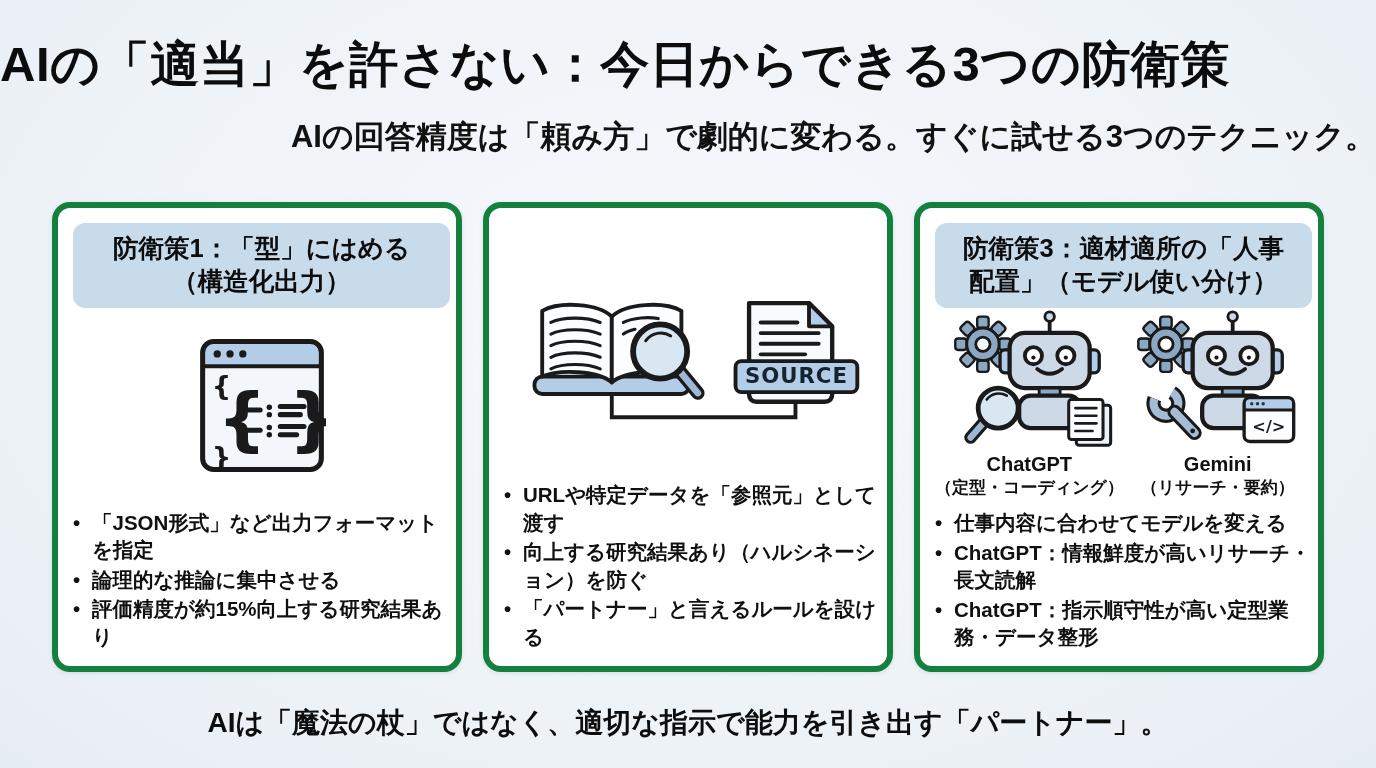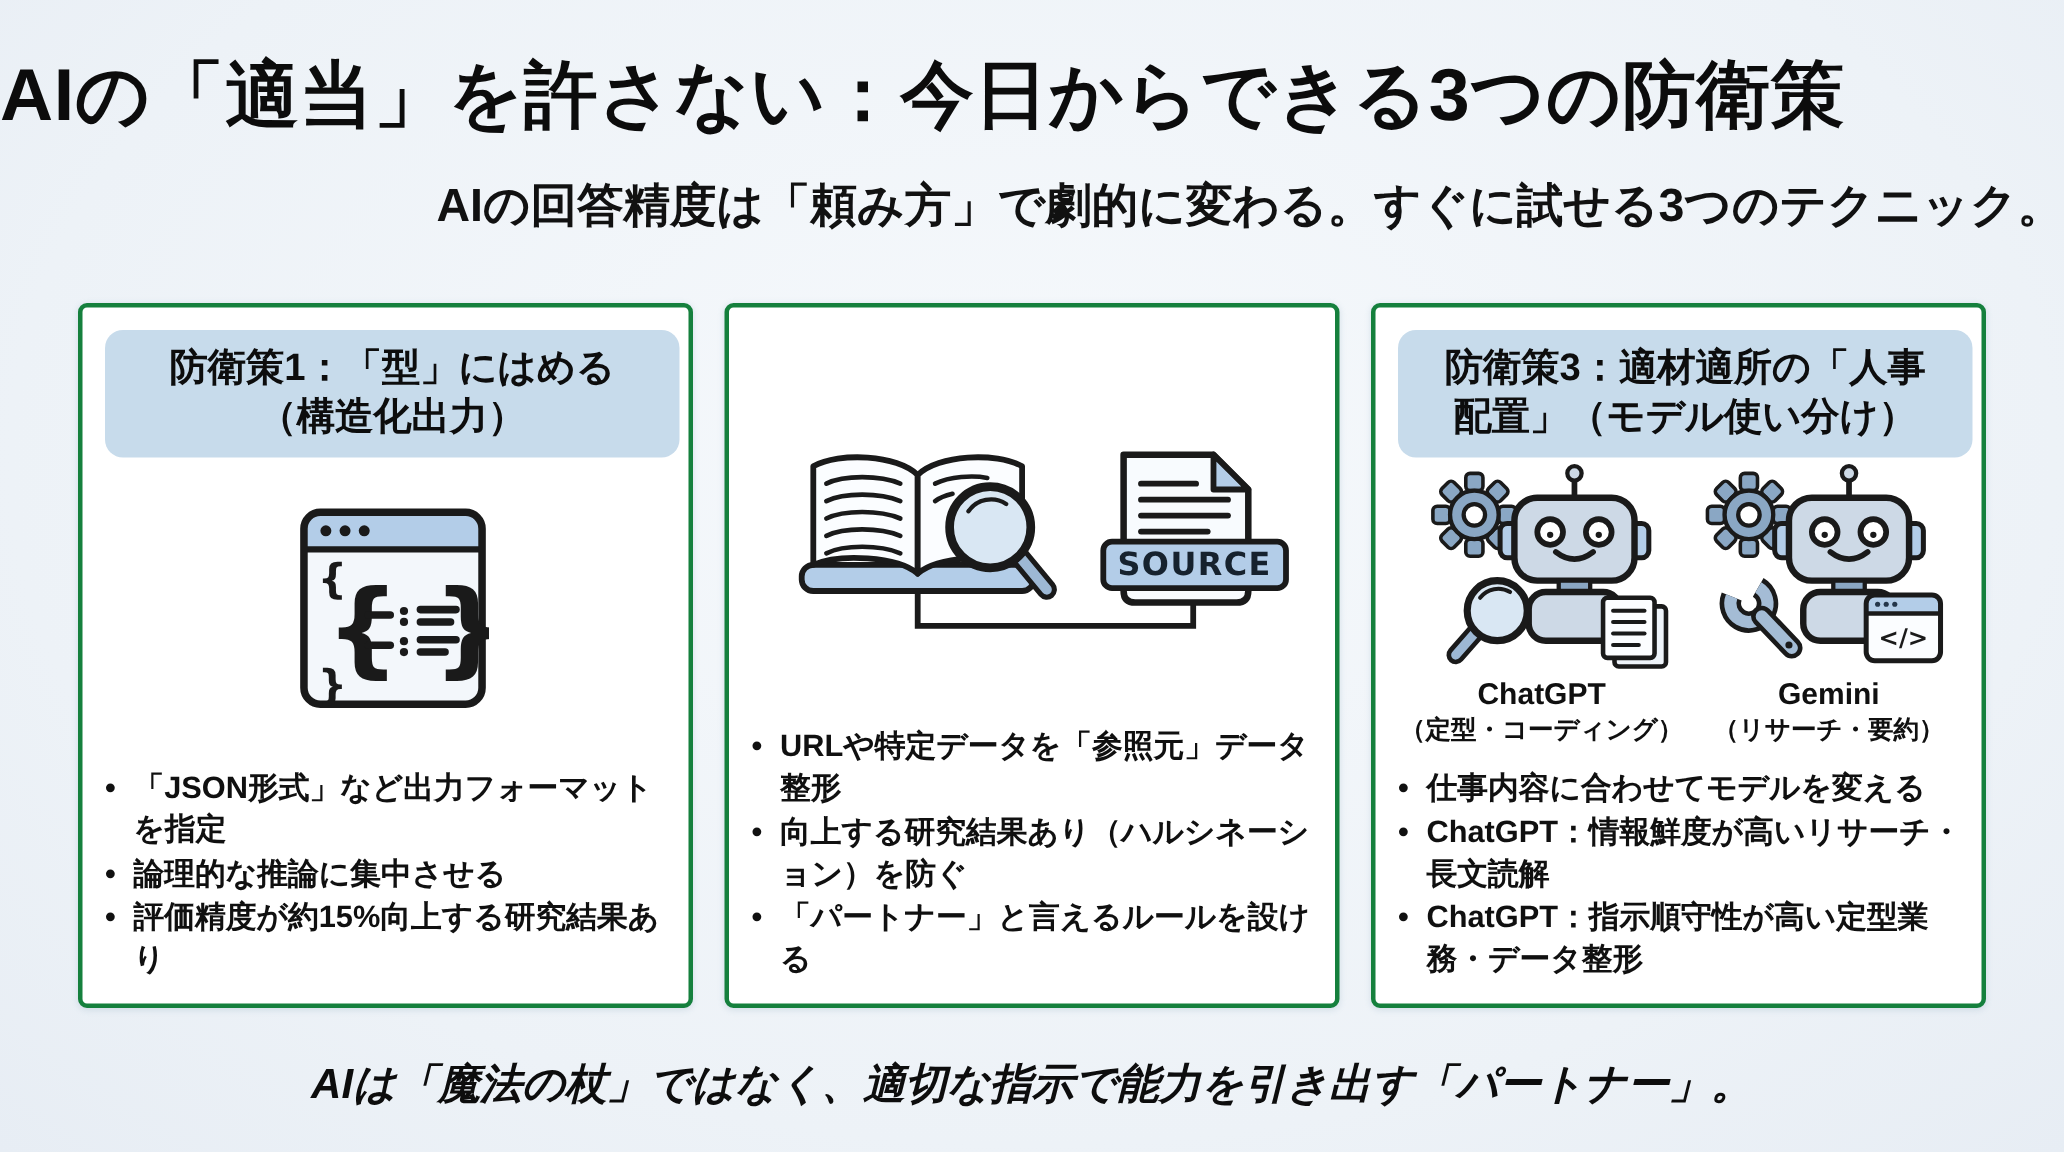--- a/index.html
+++ b/index.html
@@ -17,21 +17,21 @@
   }
   .subtitle{
     margin-top:24px;text-align:right;
     font-size:31px;font-weight:800;color:#111;
   }
   .cards{
     display:flex;gap:21px;margin:44px 52px 0 52px;height:470px;
   }
   .card{
     flex:1;min-width:0;background:#ffffff;
-    border:3px solid #15803d;border-radius:6px;
+    border:6px solid #15803d;border-radius:18px;
     padding:15px 6px 14px 15px;
     display:flex;flex-direction:column;
     box-shadow:0 1px 4px rgba(110,145,175,.22);
   }
   .card-header{
     background:#c7dbeb;border-radius:12px;
     text-align:center;font-size:25.5px;font-weight:800;line-height:1.3;
     padding:9px 2px;color:#0d0d0d;
   }
   .icon-area{
@@ -41,21 +41,21 @@
   .bullets{font-size:20.5px;font-weight:700;line-height:1.33;margin-top:2px;}
   .bullet{display:flex;margin:2.5px 0;}
   .bullet-marker{flex:0 0 19px;}
   .bullet-text{flex:1;min-width:0;}
   .models{display:flex;width:100%;margin:2px 0 6px 0;}
   .model{flex:1;text-align:center;min-width:0;}
   .model-name{font-size:20px;font-weight:800;}
   .model-desc{font-size:17px;font-weight:700;white-space:nowrap;}
   .footer{
     margin-top:32px;text-align:center;
-    font-size:28px;font-weight:800;color:#0d0d0d;font-style:italic;
+    font-size:28px;font-weight:800;color:#0d0d0d;
   }
 </style>
 </head>
 <body>
 
 <h1 class="title">AIの「適当」を許さない：今日からできる3つの防衛策</h1>
 <div class="subtitle">AIの回答精度は「頼み方」で劇的に変わる。すぐに試せる3つのテクニック。</div>
 
 <div class="cards">
 
@@ -142,21 +142,21 @@
           <line x1="250" y1="72" x2="310" y2="72"></line>
           <line x1="250" y1="83" x2="296" y2="83"></line>
         </g>
         <rect x="224" y="90" width="126" height="32" rx="6" fill="#b3cde8" stroke="#1a1a1a" stroke-width="4"></rect>
         <text x="287" y="113" text-anchor="middle" font-size="22" font-weight="bold" letter-spacing="1" fill="#16222e">SOURCE</text>
       </svg>
     </div>
     <div class="bullets">
       <div class="bullet">
         <span class="bullet-marker">•</span>
-        <span class="bullet-text">URLや特定データを「参照元」データ整形</span>
+        <span class="bullet-text">URLや特定データを「参照元」として渡す</span>
       </div>
       <div class="bullet">
         <span class="bullet-marker">•</span>
         <span class="bullet-text">向上する研究結果あり（ハルシネーション）を防ぐ</span>
       </div>
       <div class="bullet">
         <span class="bullet-marker">•</span>
         <span class="bullet-text">「パートナー」と言えるルールを設ける</span>
       </div>
     </div>

